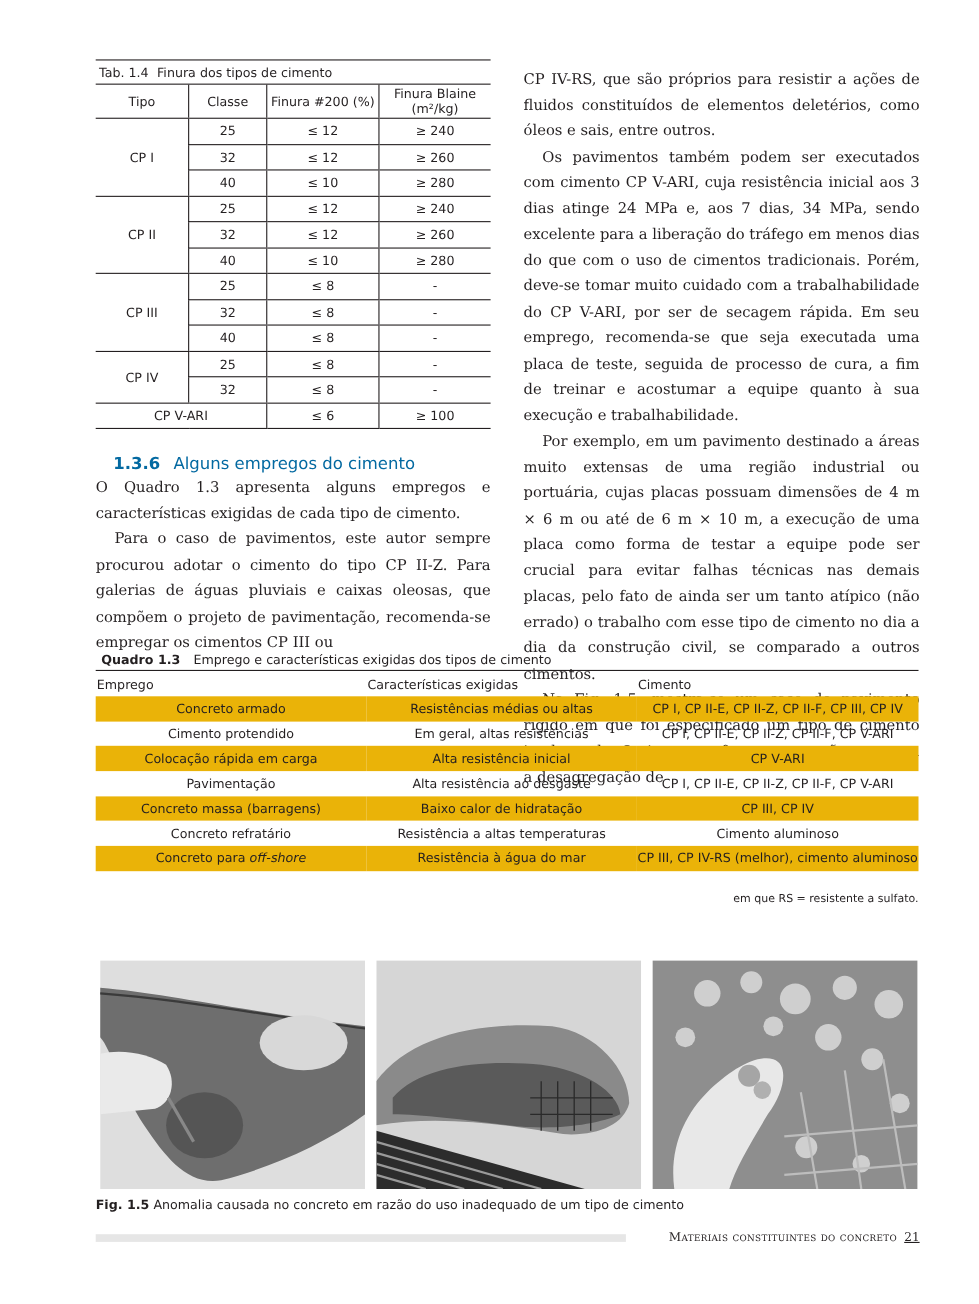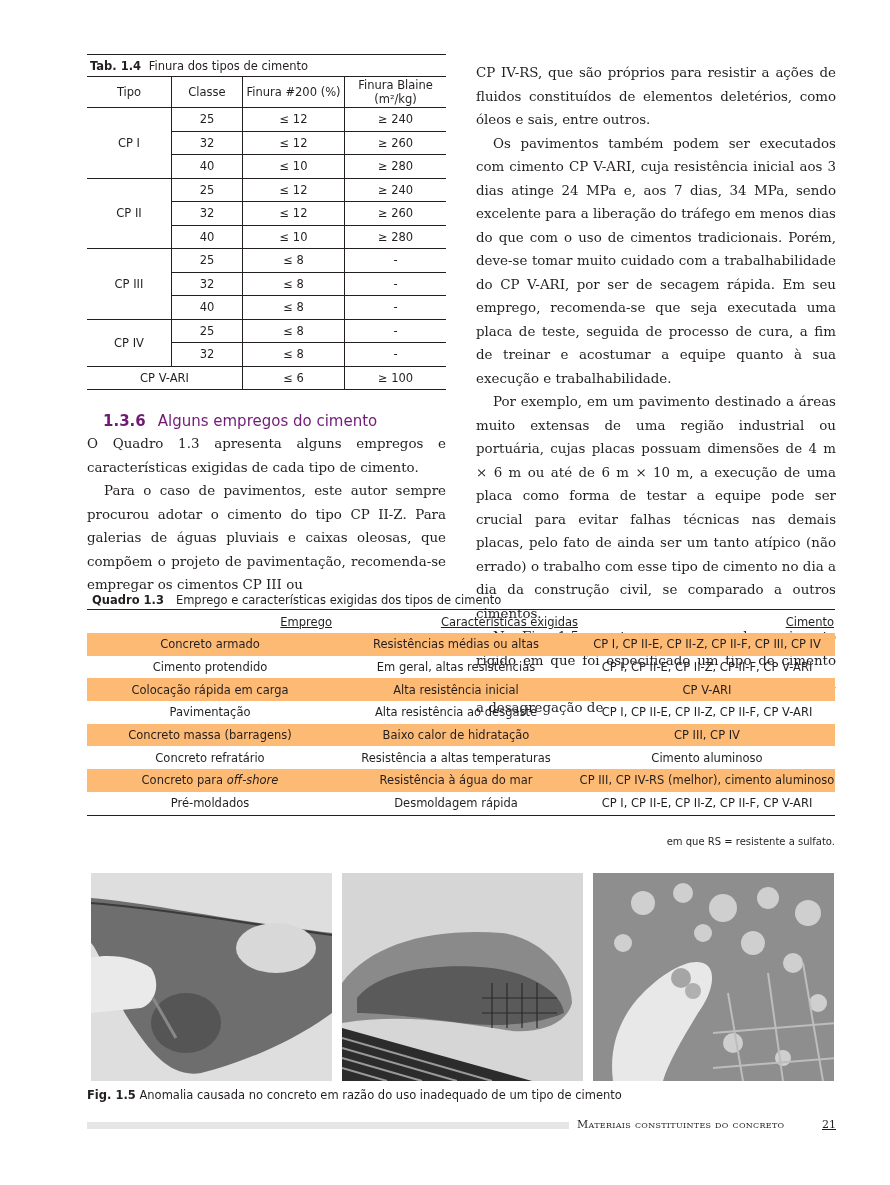--- a/index.html
+++ b/index.html
@@ -3,57 +3,57 @@
 <meta charset="utf-8">
 <style>
   html, body { margin: 0; padding: 0; background: #ffffff; }
   body { width: 890px; height: 1185px; position: relative; overflow: hidden; color: #231f20; }
   .sans { font-family: "DejaVu Sans", "Liberation Sans", sans-serif; }
   .serif { font-family: "DejaVu Serif", "Liberation Serif", serif; }
 
   
   #tab14 { position: absolute; left: 87px; top: 54px; width: 359px; }
   #tab14 .cap { font-size: 11.5px; padding: 4px 0 3px 3px; border-top: 1.5px solid #231f20; border-bottom: 1.5px solid #231f20; }
-  #tab14 .cap b { font-weight: bold; margin-right: 4px; }
+  #tab14 .cap b { font-weight: normal; margin-right: 4px; }
   #tab14 table { border-collapse: collapse; width: 100%; font-size: 11.5px; }
   #tab14 th { font-weight: normal; height: 22px; border-bottom: 1.5px solid #231f20; border-left: 1px solid #231f20; text-align: center; }
   #tab14 td { height: 22.5px; border-bottom: 1px solid #231f20; border-left: 1px solid #231f20; text-align: center; padding: 0; }
   #tab14 th:first-child, #tab14 td.tipo { border-left: none; }
   #tab14 tr.grp-end td { border-bottom: 1.5px solid #231f20; }
   #tab14 tr.last td { border-bottom: 1.5px solid #231f20; }
 
   
   .para { font-size: 13.4px; line-height: 23.5px; text-align: justify; margin: 0; }
   .para.indent { text-indent: 17px; }
   #leftcol { position: absolute; left: 87px; top: 412px; width: 359px; }
   #rightcol { position: absolute; left: 476px; top: 61px; width: 360px; }
-  #sec-head { font-size: 15px; margin: 0 0 2px 16px; color: #701a75; }
+  #sec-head { font-size: 15px; margin: 0 0 2px 16px; color: #0369a1; }
   #sec-head .num { font-weight: bold; margin-right: 12px; }
 
   
   #q13 { position: absolute; left: 87px; top: 593px; width: 748px; }
   #q13 .cap { font-size: 11.5px; padding: 0 0 2px 5px; border-bottom: 1.5px solid #231f20; }
   #q13 .cap b { margin-right: 12px; }
   #q13 table { border-collapse: collapse; width: 100%; font-size: 11.5px; }
-  #q13 th { font-weight: normal; height: 21px; text-align: right; text-decoration: underline; }
+  #q13 th { font-weight: normal; height: 21px; text-align: left; }
   #q13 td { height: 22.7px; text-align: center; padding: 0; }
-  #q13 tr.shade td { background: #fdba74; }
+  #q13 tr.shade td { background: #eab308; }
   #q13 tr.last td { border-bottom: 1.5px solid #231f20; }
   #q13 .note { font-size: 10px; margin-top: 20px; padding-left: 0; text-align: right; }
 
   
   #fig15 { position: absolute; left: 91px; top: 873px; width: 745px; height: 208px; }
   .photo { position: absolute; top: 0; width: 241px; height: 208px; overflow: hidden; }
   .photo svg { display: block; }
   #fig-cap { position: absolute; left: 87px; top: 1088px; font-size: 11.5px; }
   #fig-cap b { font-weight: bold; }
 
   
   #footer-bar { position: absolute; left: 87px; top: 1122px; width: 482px; height: 7px; background: #e6e6e6; }
-  #footer-title { position: absolute; left: 577px; top: 1118px; font-size: 11px; font-variant: small-caps; letter-spacing: 0.3px; }
+  #footer-title { position: absolute; left: 608px; top: 1118px; font-size: 11px; font-variant: small-caps; letter-spacing: 0.3px; }
   #page-num { position: absolute; left: 822px; top: 1118px; font-size: 11px; text-decoration: underline; }
 </style>
 </head>
 <body>
 
 <div id="tab14" class="sans">
   <div class="cap"><b>Tab. 1.4</b> <span>Finura dos tipos de cimento</span></div>
   <table>
     <thead>
       <tr>
@@ -187,25 +187,20 @@
       </tr>
       <tr>
         <td>Concreto refratário</td>
         <td>Resistência a altas temperaturas</td>
         <td>Cimento aluminoso</td>
       </tr>
       <tr class="shade">
         <td><span style="white-space:pre">Concreto para </span><i>off-shore</i></td>
         <td>Resistência à água do mar</td>
         <td>CP III, CP IV-RS (melhor), cimento aluminoso</td>
-      </tr>
-      <tr class="last">
-        <td>Pré-moldados</td>
-        <td>Desmoldagem rápida</td>
-        <td>CP I, CP II-E, CP II-Z, CP II-F, CP V-ARI</td>
       </tr>
     </tbody>
   </table>
   <div class="note">em que RS = resistente a sulfato.</div>
 </div>
 
 <div id="fig15">
   <div class="photo" style="left:0">
     <svg width="241" height="208" viewBox="0 0 241 208">
       <rect width="241" height="208" fill="#dedede"></rect>

